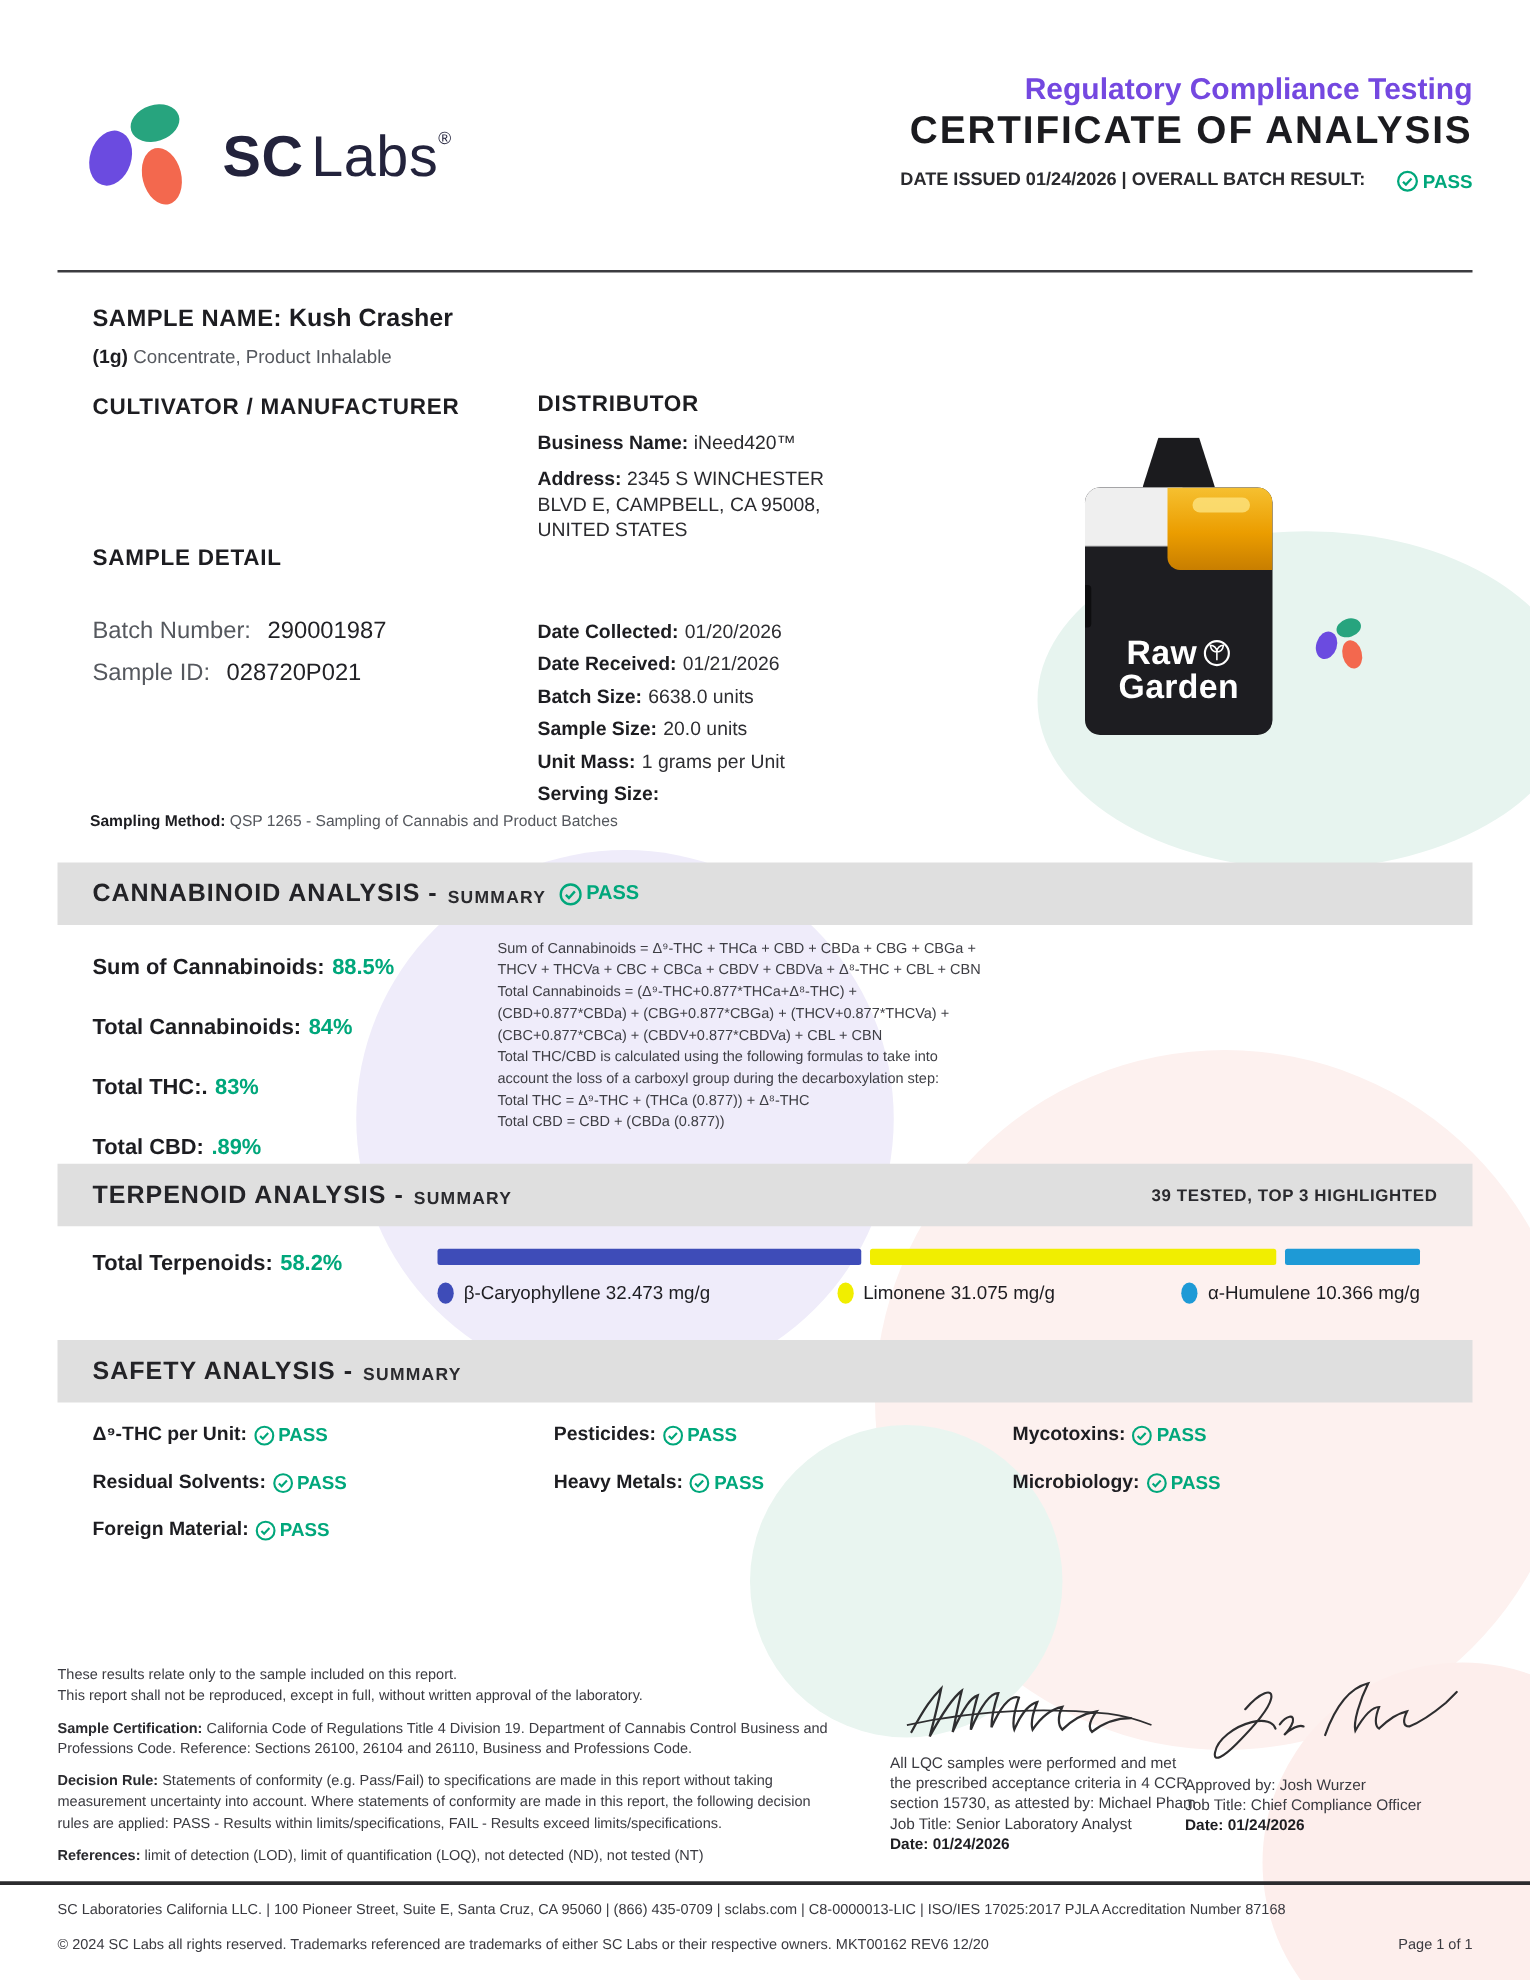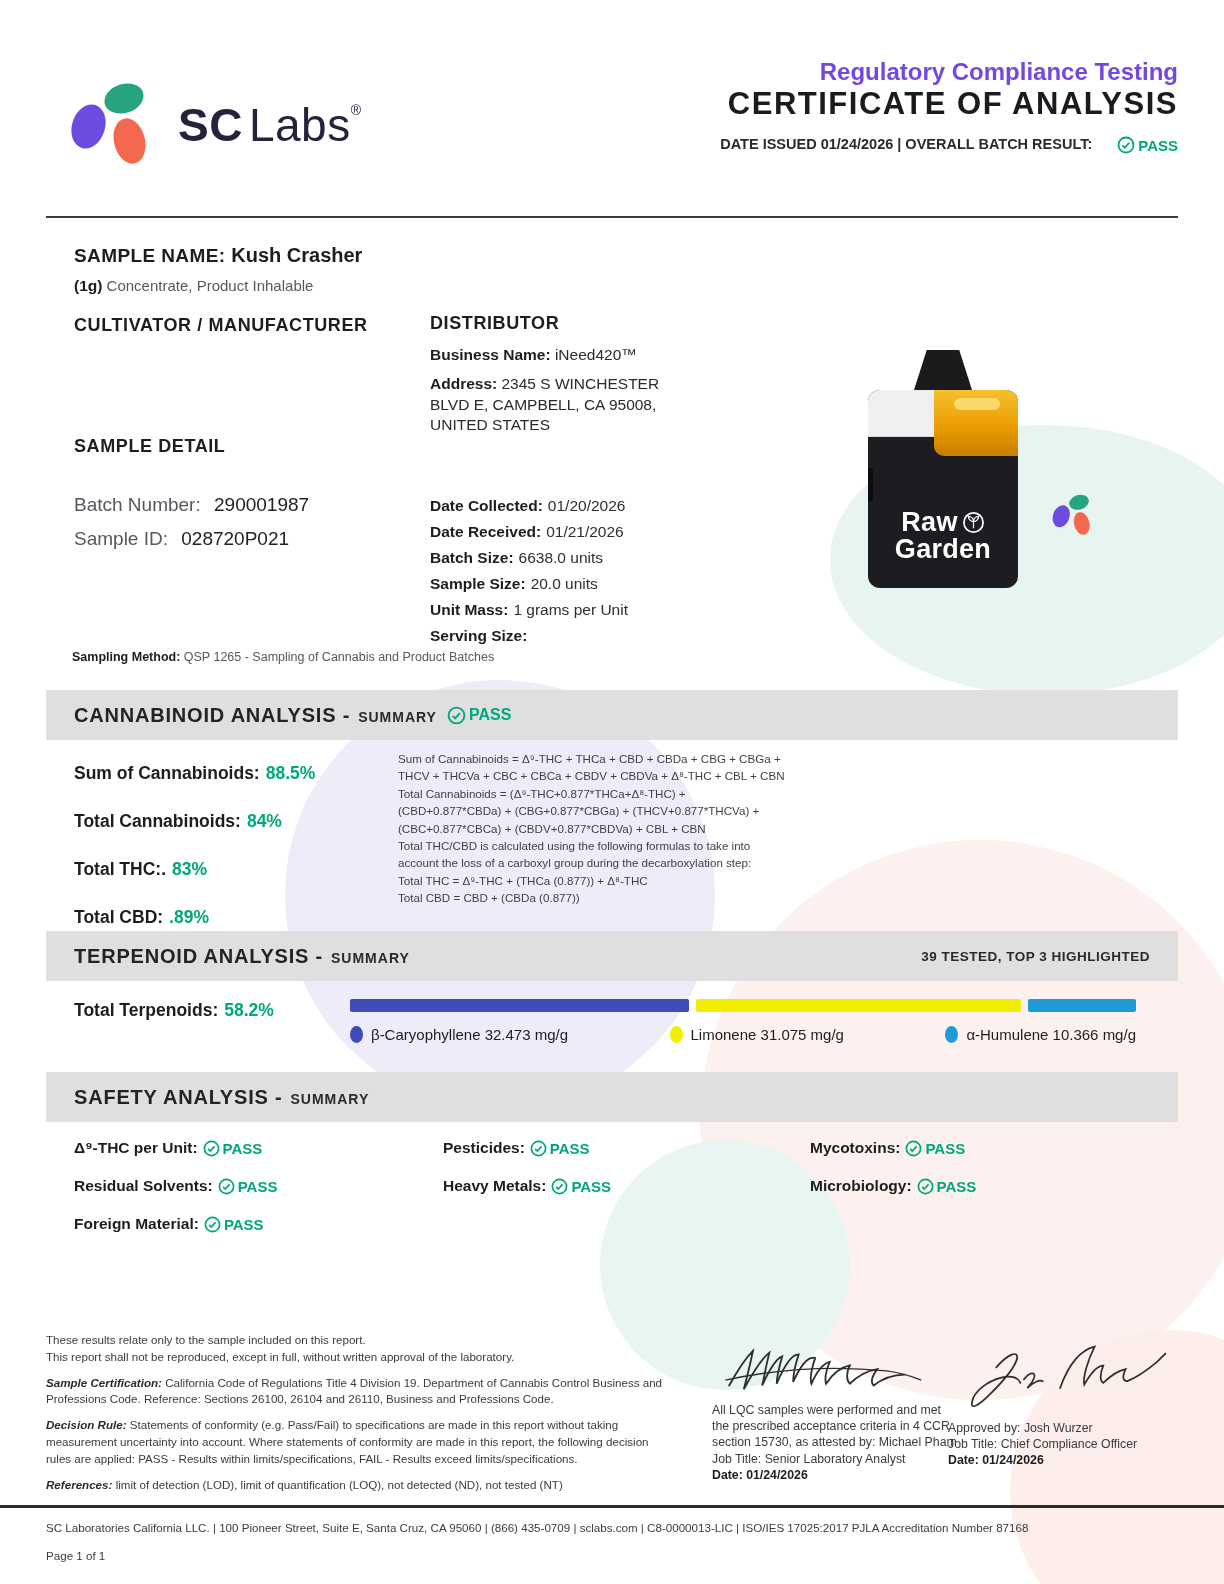--- a/index.html
+++ b/index.html
@@ -79,21 +79,21 @@
   .terp-legend { left:350px; top:1026px; width:786px; display:flex; justify-content:space-between; align-items:center; }
   .leg-item { display:flex; align-items:center; gap:8px; font-size:15px; font-weight:normal; color:#1d1d21; }
   .dot { width:13px; height:17px; border-radius:50%; }
   
   .safety-grid { left:74px; top:1136px; width:1076px; display:grid; grid-template-columns:369px 367px 1fr; row-gap:14px; }
   .safe-item { display:flex; align-items:center; gap:5px; font-size:15.5px; font-weight:bold; color:#1d1d21; height:24px; }
   .safe-item .pass { font-size:15px; }
   
   .legal { left:46px; top:1332px; width:630px; font-size:11.6px; line-height:1.45; color:#3a3a40; }
   .legal p { margin:0 0 9px 0; }
-  .legal b { color:#2a2a2e;font-style:italic; }
+  .legal b { color:#2a2a2e; }
   .sig { display:flex; flex-direction:column; }
   .sig svg { display:block; }
   .sig-left  { left:712px; top:1338px; width:248px; }
   .sig-right { left:948px; top:1338px; width:238px; }
   .sig-text { font-size:12.3px; line-height:1.32; color:#3a3a40; }
   .sig-text .bold { font-weight:bold; color:#1d1d21; }
   
   .footer-rule { left:0; right:0; top:1505px; height:3px; background:#2b2b2e; }
   .footer-1 { left:46px; right:46px; top:1521px; font-size:11.6px; color:#3a3a40; }
   .footer-2 { left:46px; right:46px; top:1549px; font-size:11.6px; color:#3a3a40; display:flex; justify-content:space-between; }
@@ -385,16 +385,17 @@
     <div class="sig-text">
       <span>Approved by: Josh Wurzer</span><br>
       <span>Job Title: Chief Compliance Officer</span><br>
       <span class="bold"><span>Date:</span> <span>01/24/2026</span></span>
     </div>
   </div>
 
   <div class="z footer-rule"></div>
   <div class="z footer-1">SC Laboratories California LLC. | 100 Pioneer Street, Suite E, Santa Cruz, CA 95060 | (866) 435-0709 | sclabs.com | C8-0000013-LIC | ISO/IES 17025:2017 PJLA Accreditation Number 87168</div>
   <div class="z footer-2">
+    <span>© 2024 SC Labs all rights reserved. Trademarks referenced are trademarks of either SC Labs or their respective owners. MKT00162 REV6 12/20</span>
     <span>Page 1 of 1</span>
   </div>
 
 </div>
 
 </body></html>

